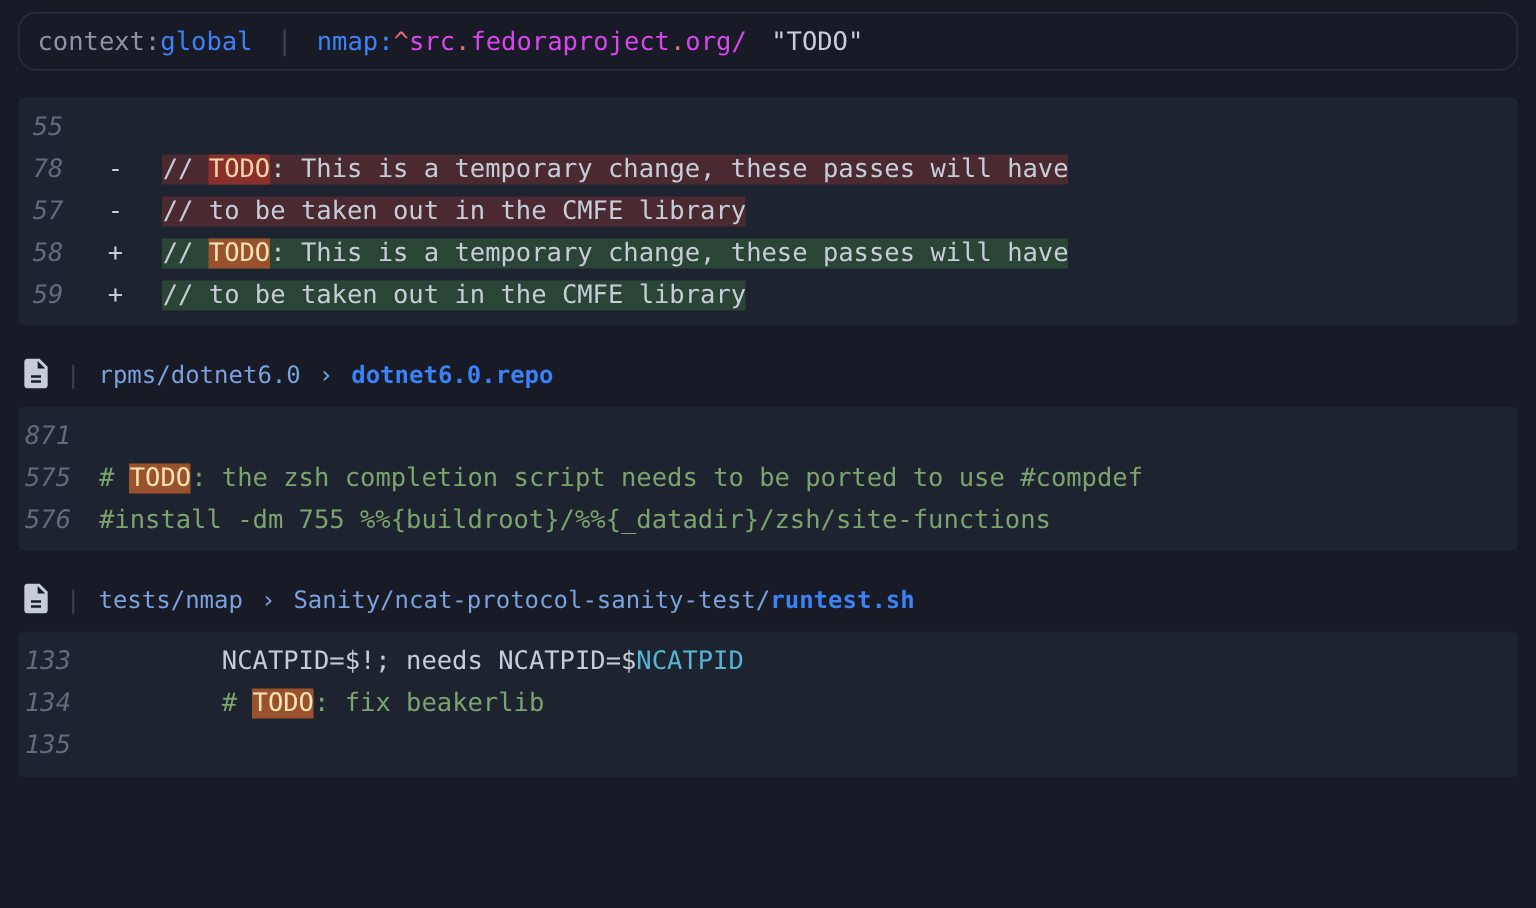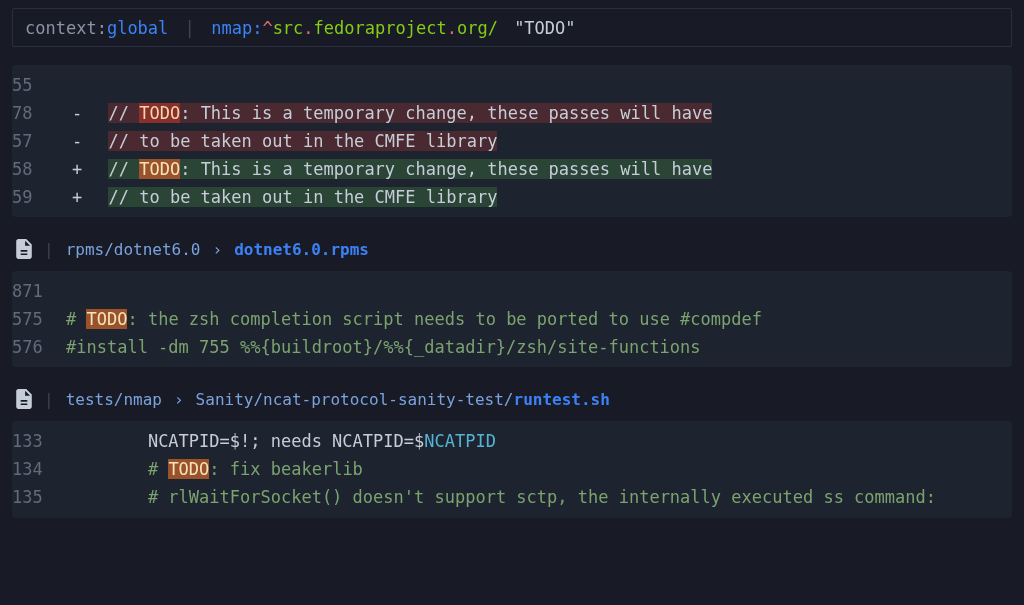--- a/index.html
+++ b/index.html
@@ -9,58 +9,59 @@
     font-family: ui-monospace, SFMono-Regular, "SF Mono", Menlo, Consolas, monospace;
     font-size: 16px;
     width: 1024px;
     height: 605px;
     overflow: hidden;
   }
   .search-bar {
     margin: 8px 12px 18px 12px;
     padding: 8px 12px;
     border: 1px solid #2a2f3f;
-    border-radius: 2px;
+    border-radius: 12px;
     display: flex;
     align-items: center;
     gap: 8px;
     font-size: 17px;
   }
   .sb-context { }
   .ctx-key { color: #8c93a5; }
   .ctx-val { color: #3b82f6; }
   .sb-sep {
     color: #3d4152;
     margin: 0 8px;
     font-size: 18px;
   }
   .repo-key { color: #3b82f6; }
   .repo-caret { color: #e06c75; }
-  .repo-plain { color: #84cc16; }
+  .repo-plain { color: #d946ef; }
   .repo-dot { color: #e06c75; }
   .quote-str { color: #c6cdd9; margin-left: 6px; }
   .code-block {
     margin: 0 12px 22px 12px;
     background: #1e2330;
     border-radius: 4px;
     padding: 6px 0;
   }
   .line {
     display: flex;
     align-items: baseline;
     font-size: 17px;
     line-height: 1.65;
     white-space: pre;
   }
   .ln {
     width: 54px;
-    text-align: left;
+    text-align: center;
     color: #636a7a;
     padding-right: 14px;
     flex-shrink: 0;
+    font-style: italic;
   }
   .gutter {
     width: 22px;
     text-align: center;
     color: #c6cdd9;
     flex-shrink: 0;
   }
   .code { color: #c6cdd9; }
   .indent { display: inline-block; }
   .hl-del { background: #4a2a30; }
@@ -128,21 +129,21 @@
 
 <div class="file-row">
   <span class="file-icon">
     <svg viewBox="0 0 14 18" fill="currentColor">
         <path d="M9 0H2C.9 0 0 .9 0 2v14c0 1.1.9 2 2 2h10c1.1 0 2-.9 2-2V5L9 0zM4 13h6v1.5H4V13zm0-3h6v1.5H4V10zm4-4V1.5L12.5 6H8z"></path>
       </svg>
   </span>
   <span class="vbar">|</span>
   <a class="path-dim">rpms/dotnet6.0</a>
   <span class="chev">›</span>
-  <a class="path-bold">dotnet6.0.rpms</a>
+  <a class="path-bold">dotnet6.0.repo</a>
 </div>
 
 <div class="code-block">
   <div class="line">
     <span class="ln">871</span>
     <span class="code"></span>
   </div>
   <div class="line">
     <span class="ln">575</span>
     <span class="code"><span class="hash-comment"># </span><span class="todo-add">TODO</span><span class="hash-comment">: the zsh completion script needs to be ported to use #compdef</span></span>
@@ -169,15 +170,14 @@
   <div class="line">
     <span class="ln">133</span>
     <span class="code"><span>        </span><span class="varname">NCATPID=$!; needs NCATPID=$</span><span class="varref">NCATPID</span></span>
   </div>
   <div class="line">
     <span class="ln">134</span>
     <span class="code"><span>        </span><span class="hash-comment"># </span><span class="todo-add">TODO</span><span class="hash-comment">: fix beakerlib</span></span>
   </div>
   <div class="line">
     <span class="ln">135</span>
-    <span class="code"><span>        </span><span class="hash-comment"># rlWaitForSocket() doesn't support sctp, the internally executed ss command:</span></span>
   </div>
 </div>
 
 </body></html>

